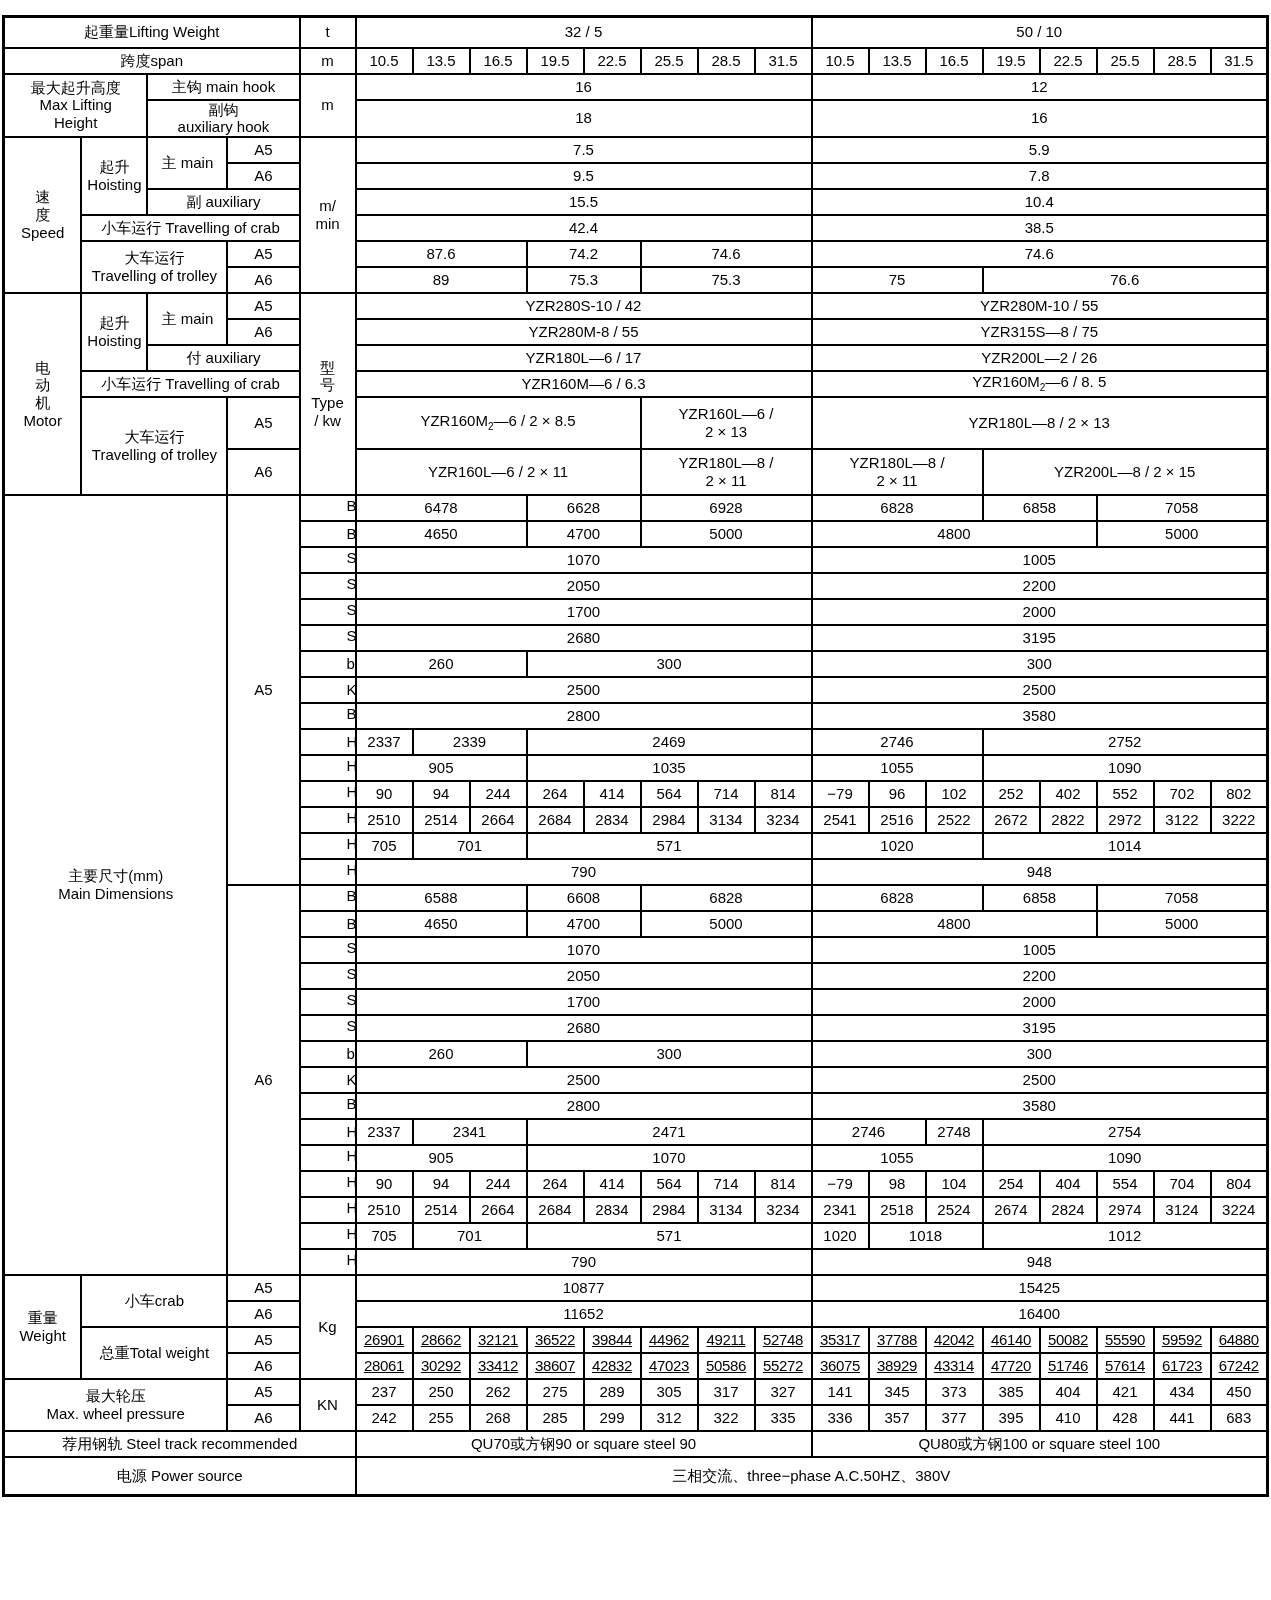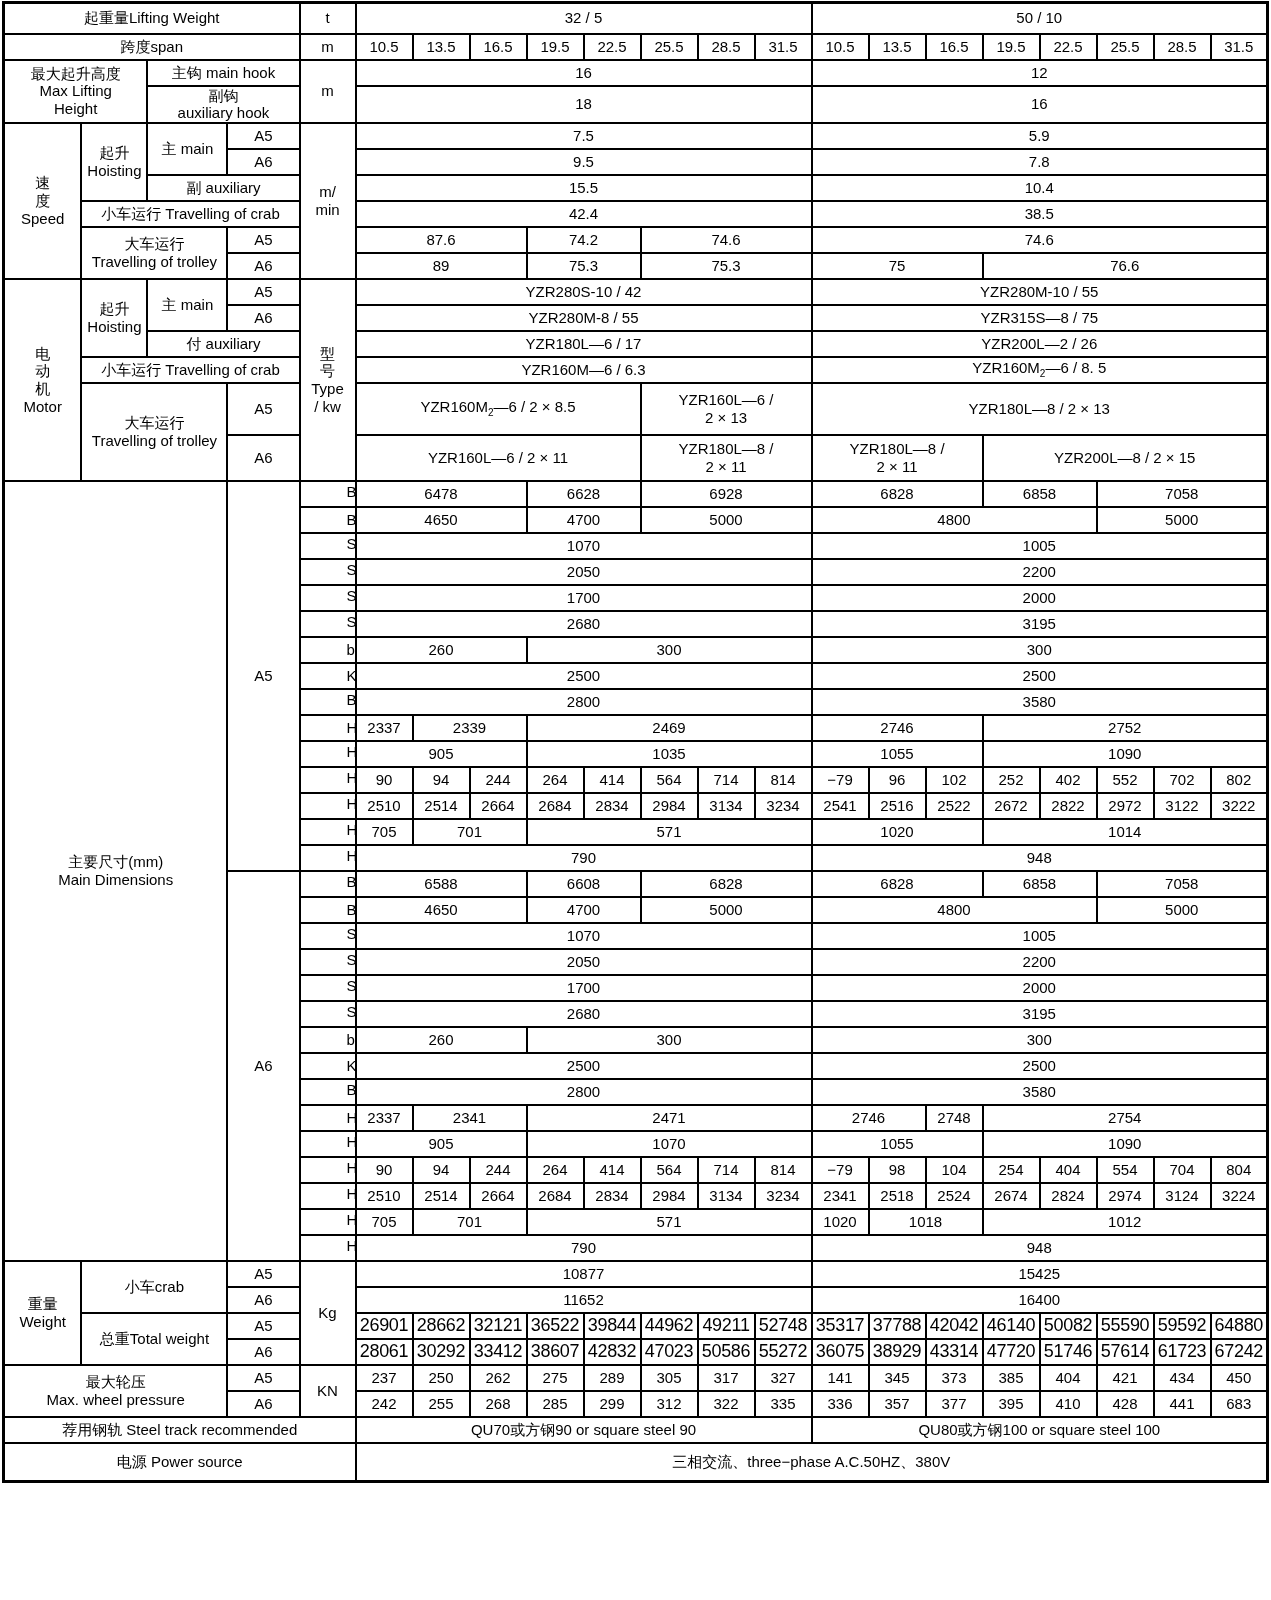--- a/index.html
+++ b/index.html
@@ -1,27 +1,27 @@
 <!DOCTYPE html>
 <html><head>
 <meta charset="utf-8">
 <style>
   html,body{margin:0;padding:0;background:#fff;}
-  table{border-collapse:collapse;table-layout:fixed;width:1267px;margin:1px auto 0 auto;
+  table{border-collapse:collapse;table-layout:fixed;width:1267px;margin:15px auto 0 auto;
         font-family:"Liberation Sans","DejaVu Sans",sans-serif;color:#000;}
   td{border:2px solid #000;text-align:center;vertical-align:middle;padding:0 1px;
      font-size:15px;line-height:1.18;white-space:pre-line;overflow:hidden;background:#fff;}
   table{border:3px solid #000;}
   tr{height:26px;}
   .h31{height:31px;}
   .tall50{height:36px;}
   .tall52{height:52px;}
   .tall46{height:46px;}
   .h34{height:39px;}
-  .sm{font-size:18px;letter-spacing:-0.3px;padding:0;}
+  .sm{font-size:15px;letter-spacing:-0.3px;padding:0;text-decoration:underline;}
   .rl{font-size:15px;padding-left:46px;}
   sub{font-size:10px;}
 </style>
 </head>
 <body>
 
 <table>
 <colgroup>
 <col style="width:78px">
       <col style="width:66px">

